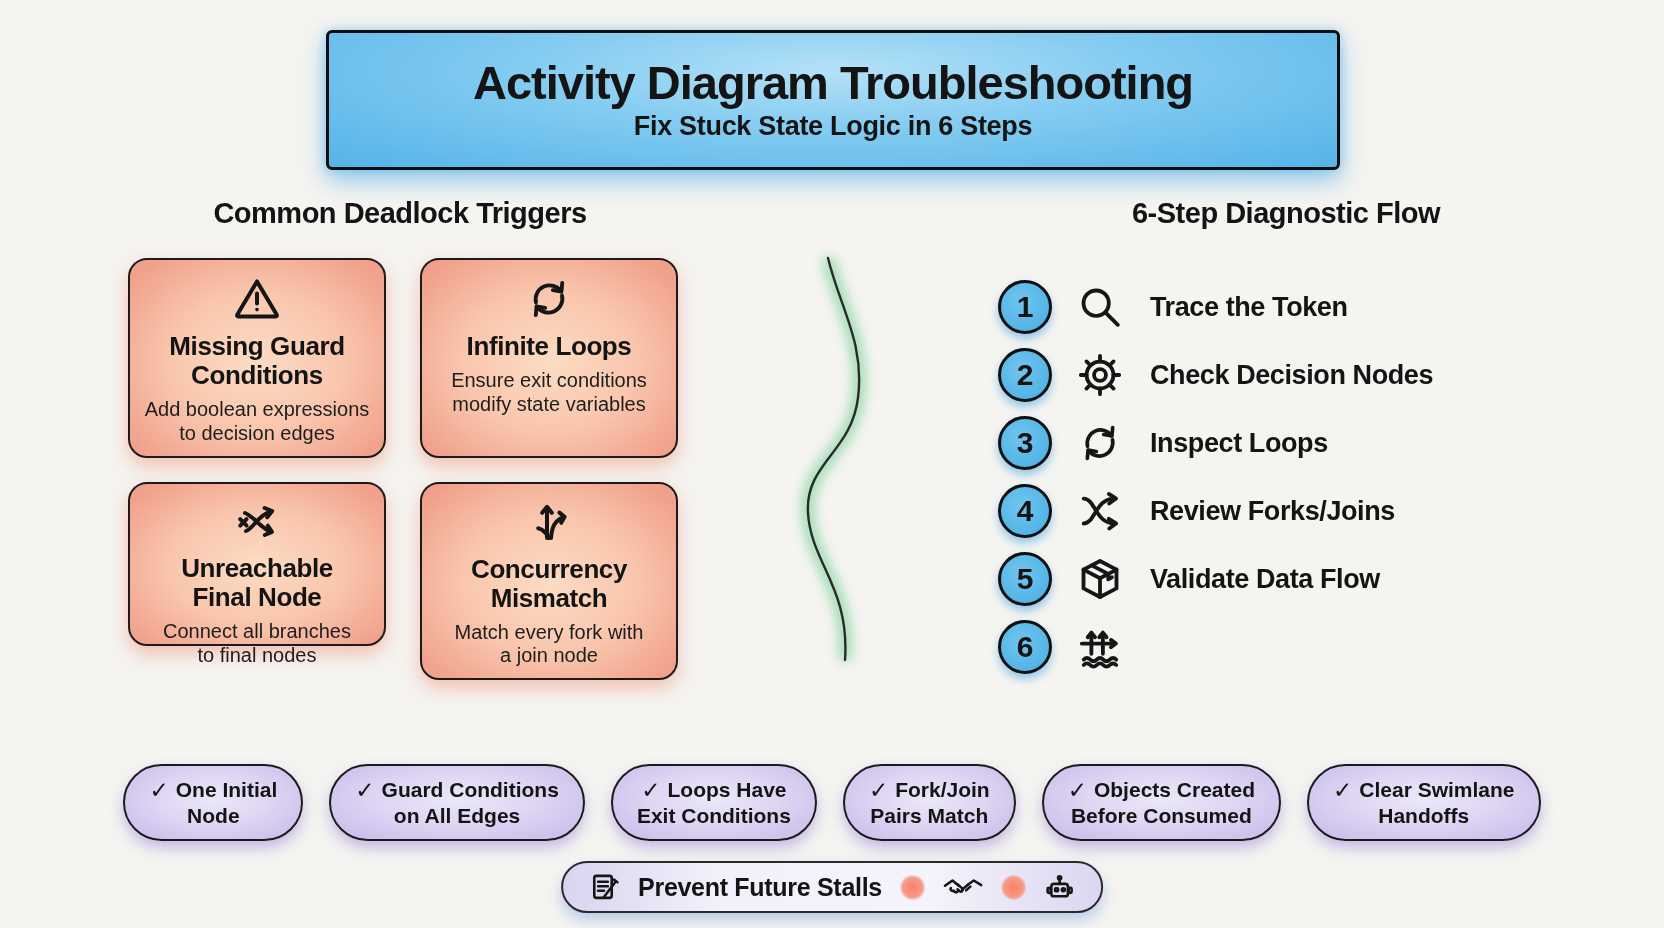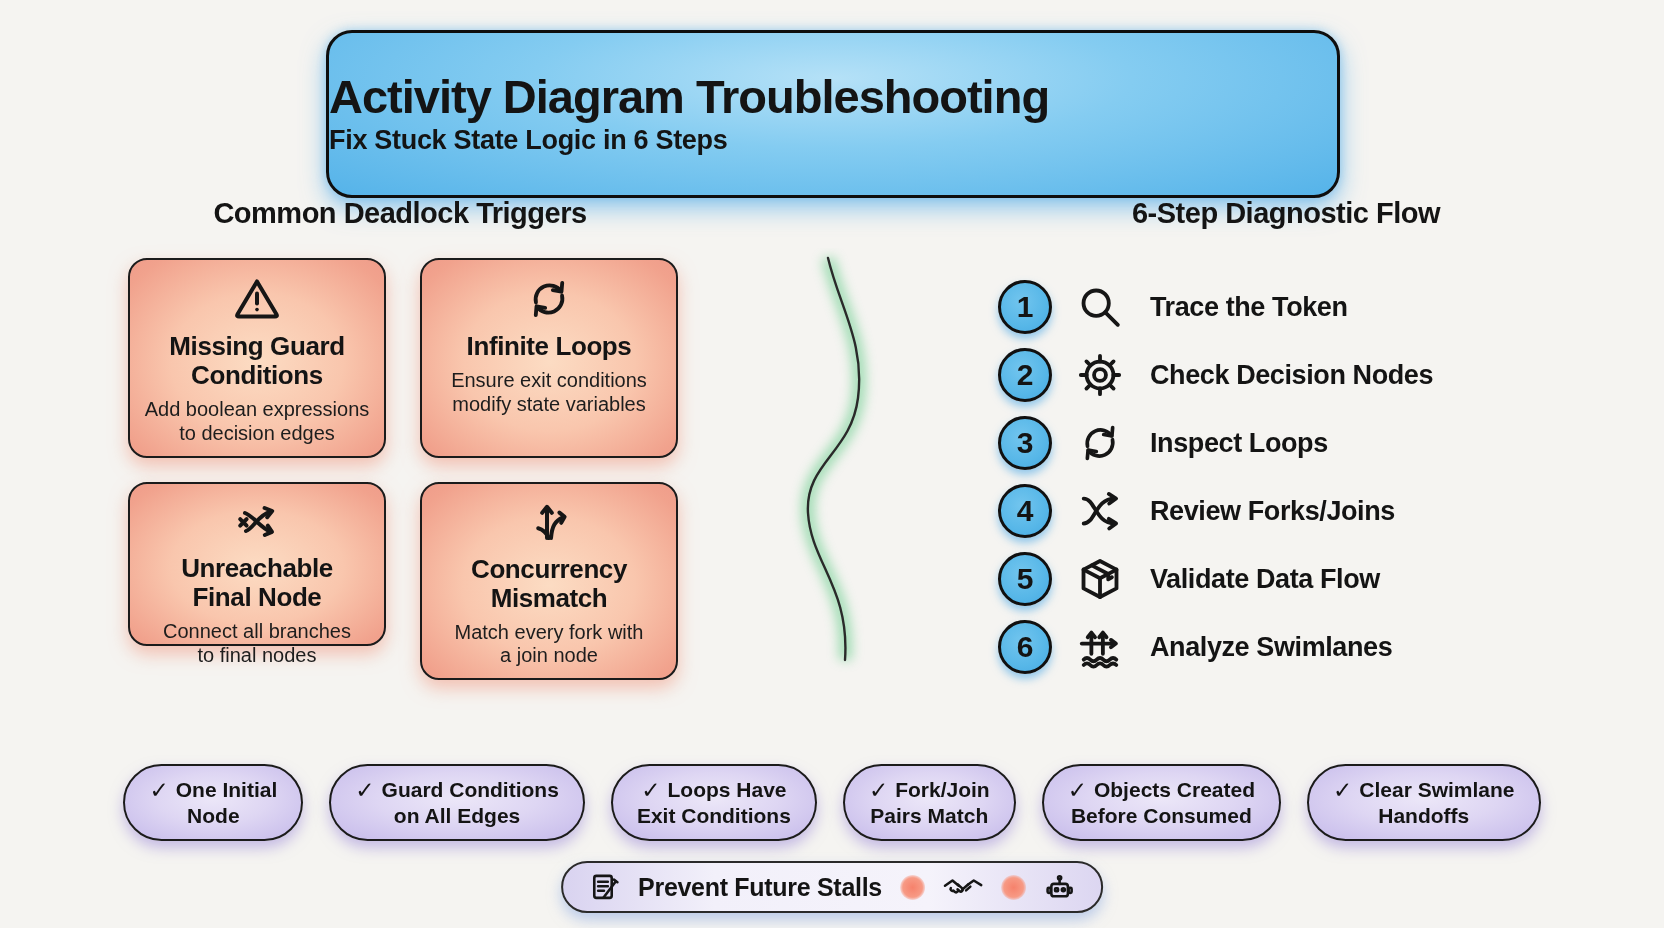--- a/index.html
+++ b/index.html
@@ -7,25 +7,25 @@
     position:relative;width:1664px;height:928px;margin:0 auto;
     background:#f5f4f1;overflow:hidden;
     font-family:"Liberation Sans","DejaVu Sans",sans-serif;
     color:#141414;
   }
   svg{display:block}
   .ico{stroke:#161616;fill:none;stroke-width:2;stroke-linecap:round;stroke-linejoin:round;}
 
   
   .banner{
-    position:absolute;left:326px;top:30px;width:1014px;height:168px;
-    box-sizing:border-box;border:3px solid #0e0e0e;border-radius:26px;
+    position:absolute;left:326px;top:30px;width:1014px;height:140px;
+    box-sizing:border-box;border:3px solid #0e0e0e;border-radius:6px;
     background:radial-gradient(ellipse at 50% 28%,#b5e1f7 0%,#84ccf1 42%,#55b3e9 100%);
     box-shadow:0 10px 24px rgba(96,178,233,.7),0 0 10px rgba(96,178,233,.45);
-    display:flex;flex-direction:column;align-items:flex-start;justify-content:center;
+    display:flex;flex-direction:column;align-items:center;justify-content:center;
     text-align:center;
   }
   .banner h1{margin:0;font-size:47px;letter-spacing:-1px;line-height:1.05;}
   .banner h2{margin:4px 0 0;font-size:27px;font-weight:700;letter-spacing:-.3px;}
 
   
   .sec-head{position:absolute;font-size:29px;font-weight:700;letter-spacing:-.5px;text-align:center;}
   #triggers-heading{left:120px;top:197px;width:560px;}
   #diagnostic-heading{left:1016px;top:197px;width:540px;}
 
@@ -275,21 +275,20 @@
           <path d="M7.5 15.5 V5.2"></path>
             <polyline points="5.6,6.9 7.5,4.5 9.4,6.9"></polyline>
           <path d="M13.5 15.5 V5.2"></path>
             <polyline points="11.6,6.9 13.5,4.5 15.4,6.9"></polyline>
           <path d="M2.5 10.2 H19.4"></path>
             <polyline points="17.7,8.3 20.3,10.2 17.7,12.1"></polyline>
           <path d="M3.5 18.6 q1.7 -1.7 3.4 0 t3.4 0 t3.4 0 t3.4 0 t3.4 0"></path>
           <path d="M3.5 21.4 q1.7 -1.7 3.4 0 t3.4 0 t3.4 0 t3.4 0 t3.4 0"></path>
         </svg>
       </span>
-      <span class="slabel">Analyze Swimlanes</span>
     </div>
 
   </div>
 
 
   <div class="pills">
     <div class="pill">
       <div class="l1">
           <span class="check">✓</span>
           <span>One Initial</span>

